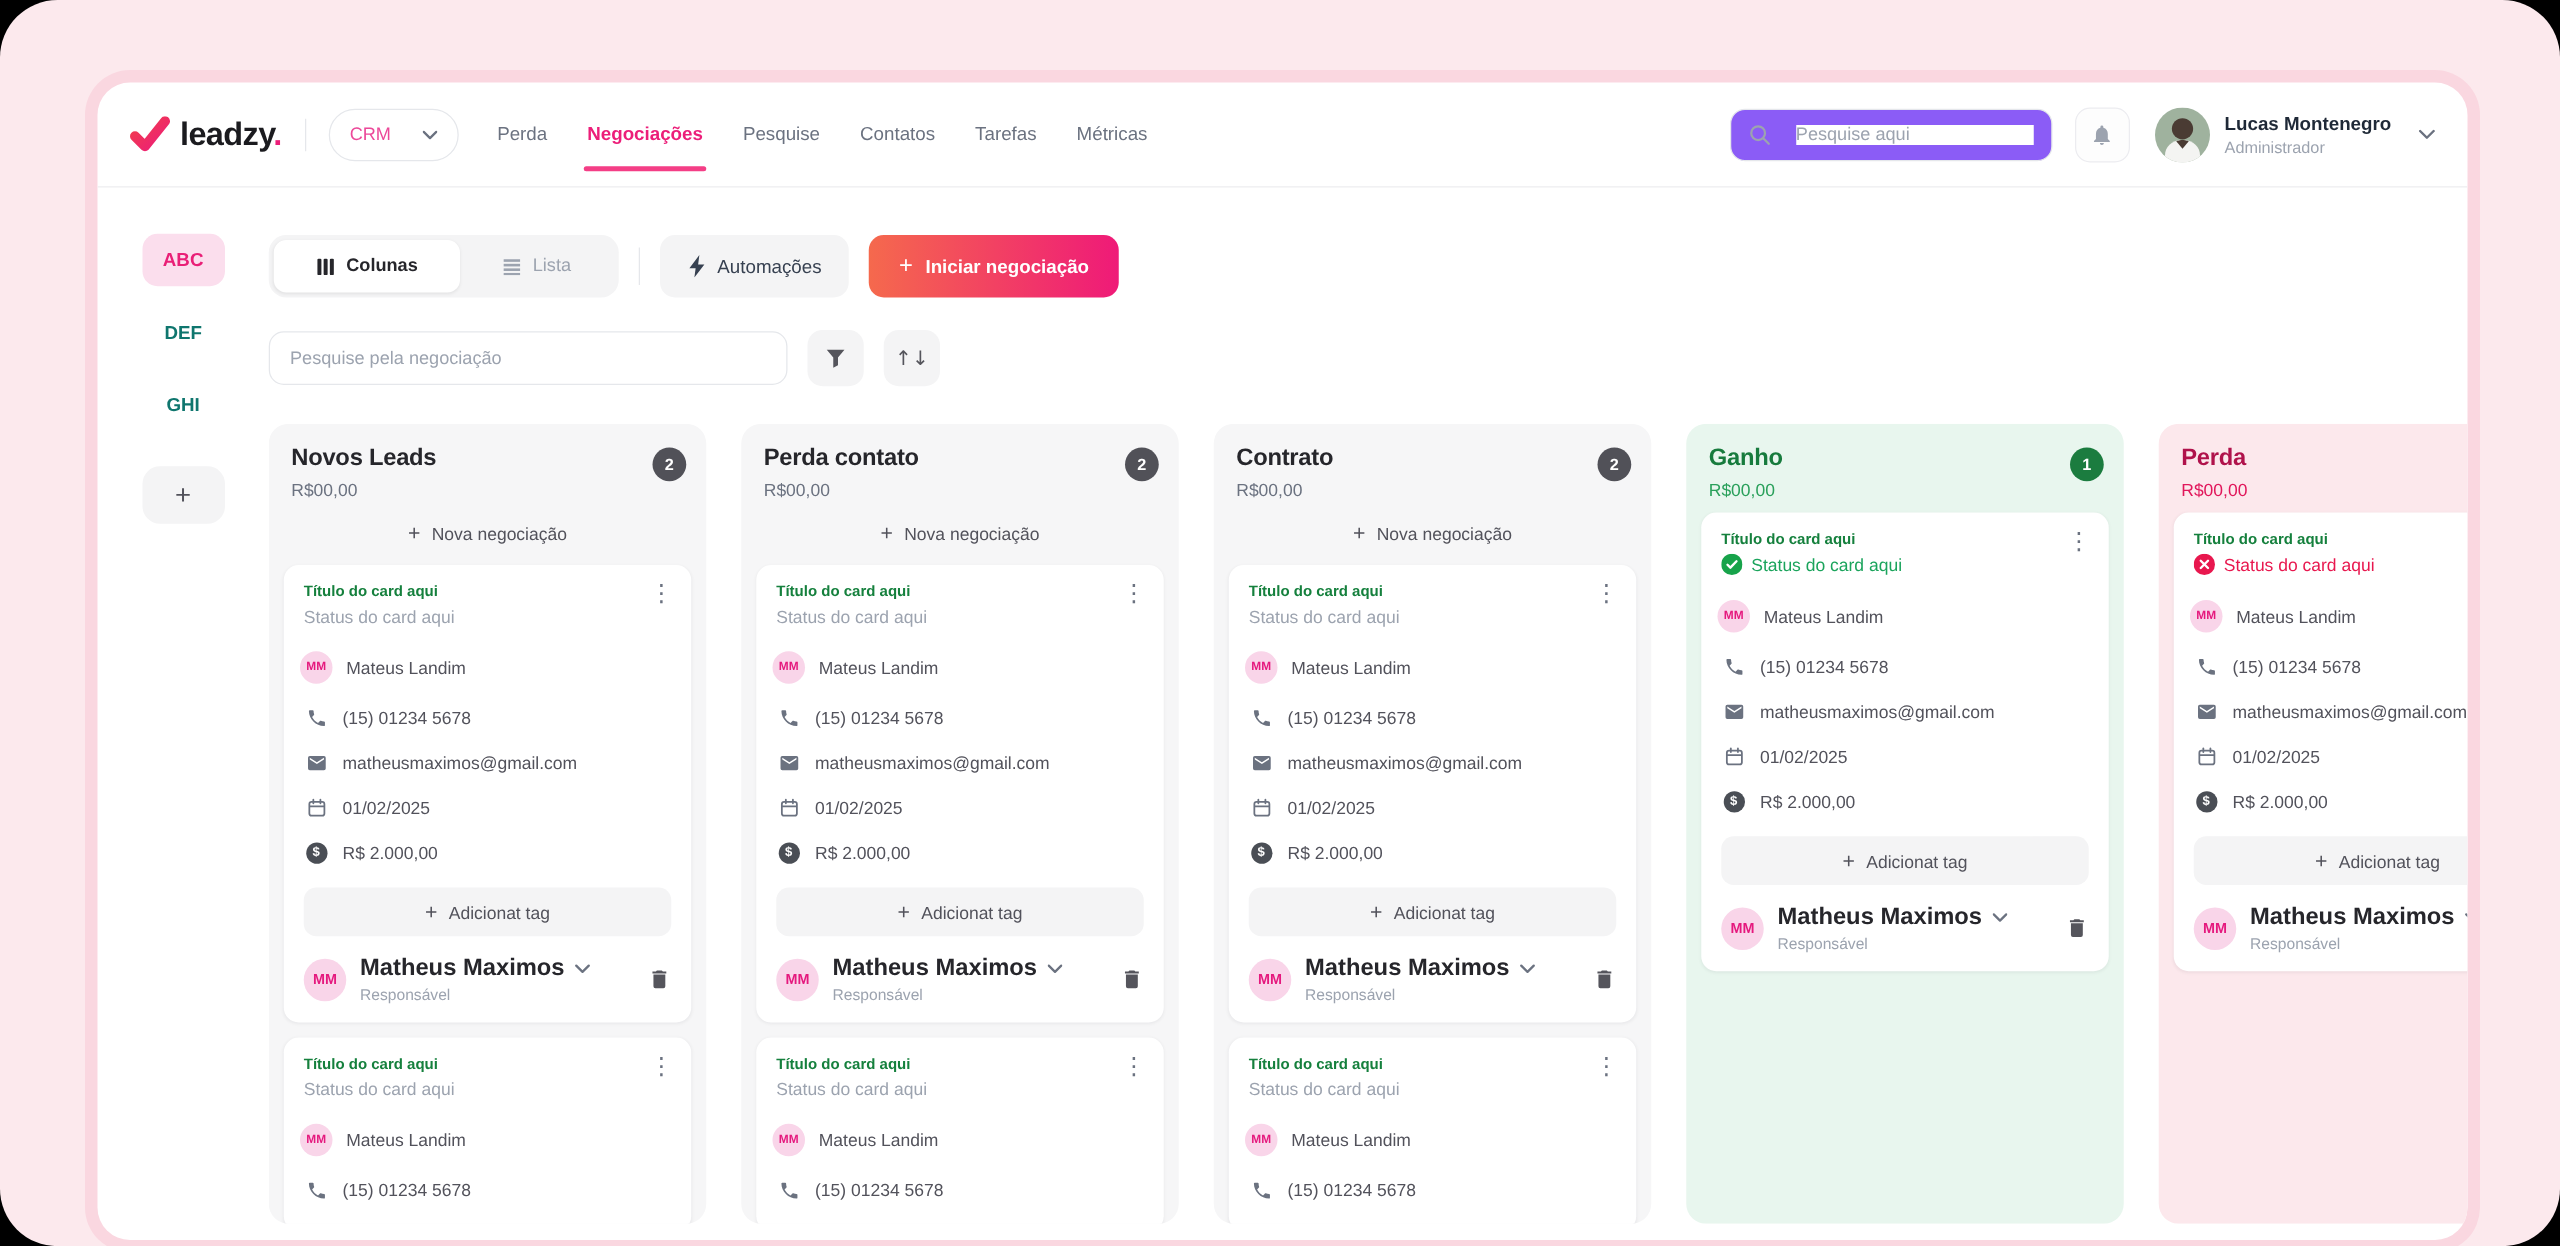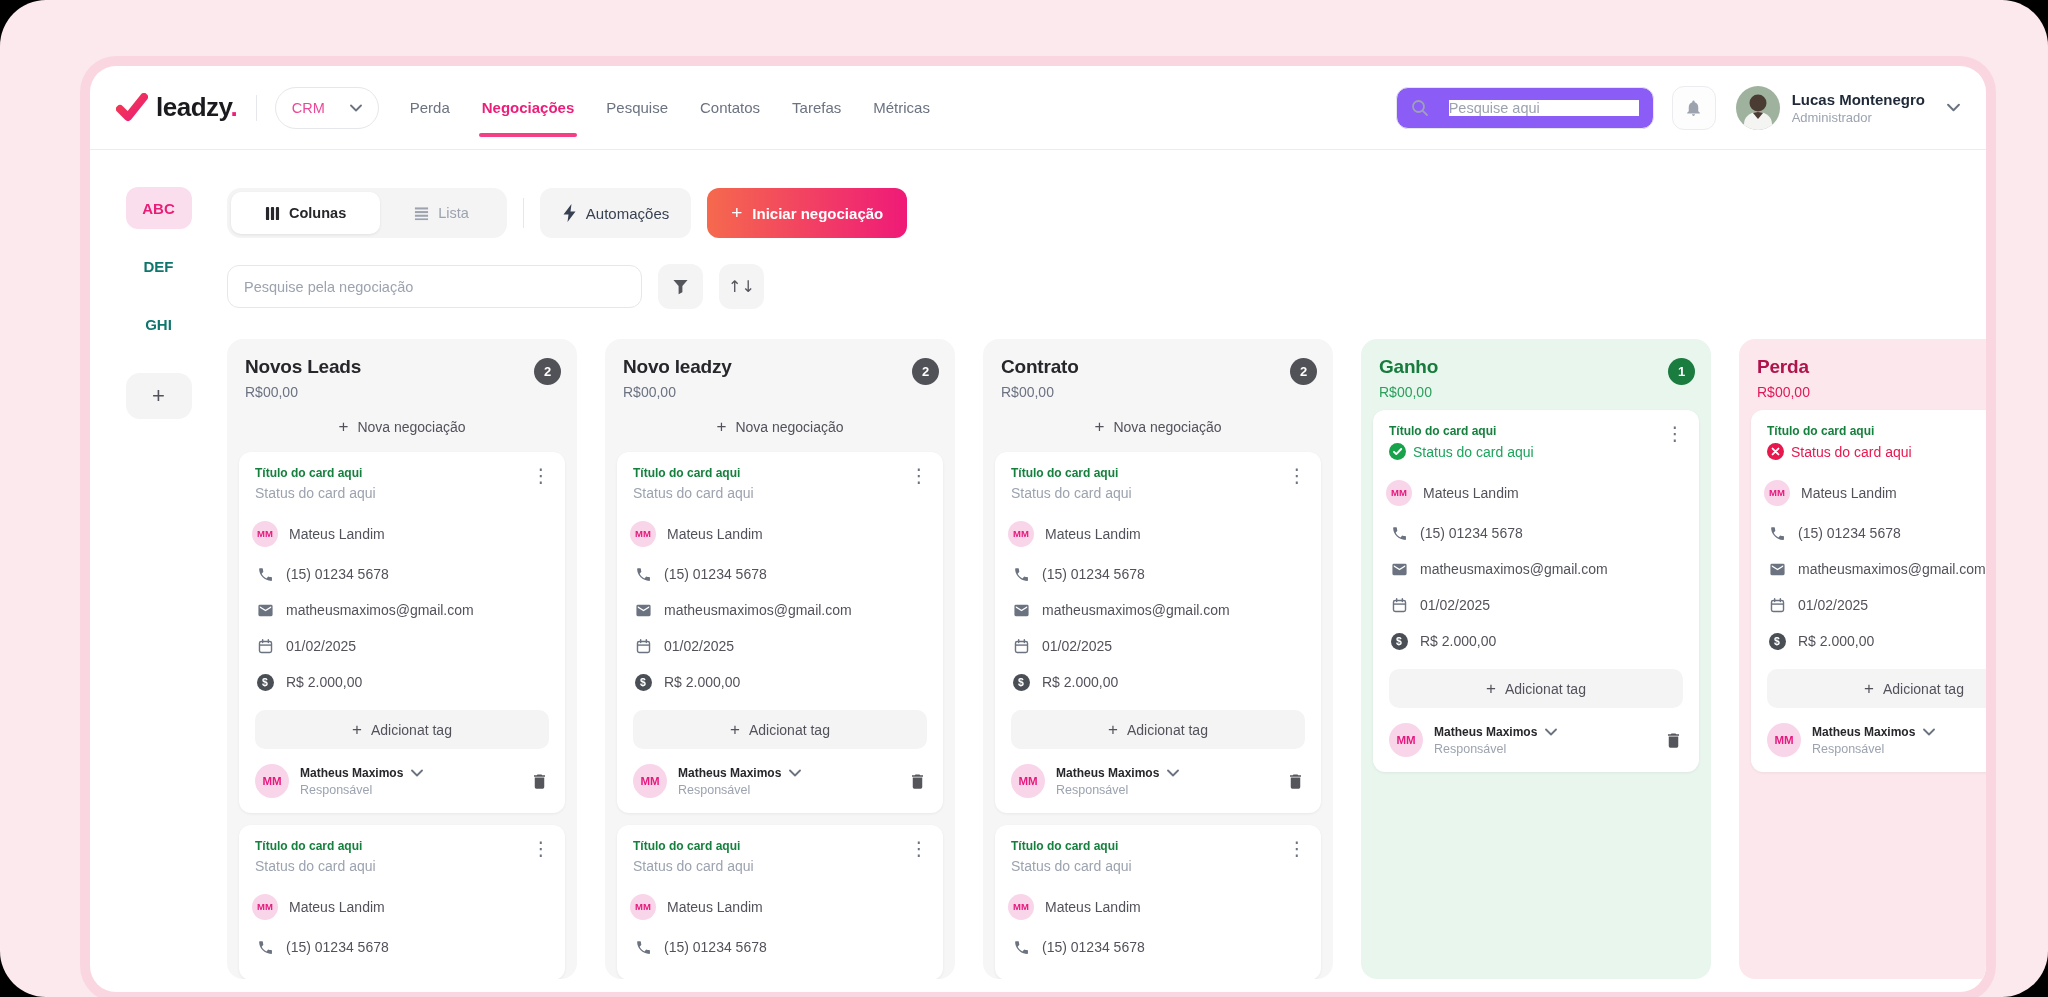--- a/index.html
+++ b/index.html
@@ -2,21 +2,21 @@
 <html><head>
 <meta charset="utf-8">
 <style>
   * { box-sizing: border-box; margin: 0; padding: 0; }
   html,body { width:2048px; height:997px; overflow:hidden; }
   body { font-family:"Liberation Sans", sans-serif; background:#000; position:relative; }
 
   .stage { position:absolute; inset:0; background:#000; }
   .pink-bg { position:absolute; inset:0; background:#FCE9ED; border-radius:46px; }
 
-  .app { position:absolute; left:90px; top:66px; width:1896px; height:926px;
+  .app { position:absolute; left:78px; top:66px; width:1896px; height:926px;
          background:#fff; border-radius:26px; box-shadow:0 0 0 10px #FAD7E0; overflow:hidden; }
 
   
   .navbar { height:84px; display:flex; align-items:center; padding:0 26px; border-bottom:1px solid #EDEDF0; }
   .brand { display:flex; align-items:center; gap:8px; }
   .brand-text { font-size:26px; font-weight:800; color:#1B1B1F; letter-spacing:-0.5px; }
   .brand-dot { font-size:26px; font-weight:800; color:#EC1E79; margin-left:-2px; }
   .nav-divider { width:1px; height:26px; background:#E5E7EB; margin:0 18px; }
   .workspace-select { display:flex; align-items:center; justify-content:space-between; width:104px; height:42px;
       border:1px solid #E5E7EB; border-radius:21px; padding:0 16px; font-size:14.5px; color:#ec4899; cursor:pointer; background:#fff; }
@@ -104,21 +104,21 @@
   .row-icon { width:20px; display:flex; justify-content:center; flex:0 0 20px; }
   .dollar-badge { width:17px; height:17px; border-radius:50%; background:#4A4E55; color:#fff; font-size:10.5px; font-weight:700;
       display:flex; align-items:center; justify-content:center; }
   .add-tag { display:flex; align-items:center; justify-content:center; gap:9px; width:100%; height:39px; margin-top:10px;
       background:#F4F4F5; border:none; border-radius:10px; font-size:14px; color:#52525B; cursor:pointer; font-family:inherit; }
   .add-tag .plus { font-size:17px; }
   .card-footer { display:flex; align-items:center; gap:11px; margin-top:15px; }
   .owner-avatar { width:34px; height:34px; border-radius:50%; background:#F9D5E9; color:#E5197E; font-size:11.5px; font-weight:800;
       display:flex; align-items:center; justify-content:center; flex:0 0 34px; }
   .owner-name-row { display:flex; align-items:center; gap:8px; cursor:pointer; }
-  .owner-name { font-size:12px; font-weight:700; color:#26262B; }
+  .owner-name { font-size:19px; font-weight:700; color:#26262B; }
   .owner-role { font-size:12.5px; color:#9CA3AF; margin-top:3px; }
   .trash-btn { margin-left:auto; background:none; border:none; cursor:pointer; display:flex; }
 </style>
 </head>
 <body>
 
 <div class="stage">
   <div class="pink-bg"></div>
 
   <div class="app">
@@ -349,21 +349,21 @@
       </div>
 
     </div>
 
   </div>
               </div>
   </div>
             <div class="col col-gray">
     <div class="col-header">
       <div>
-        <div class="col-title">Novo leadzy</div>
+        <div class="col-title">Perda contato</div>
         <div class="col-value">R$00,00</div>
       </div>
       <div class="count-badge">2</div>
     </div>
     <button class="new-deal">
       <span class="plus">+</span>
       <span>Nova negociação</span>
     </button>
     <div class="cards">
                 <div class="card">

